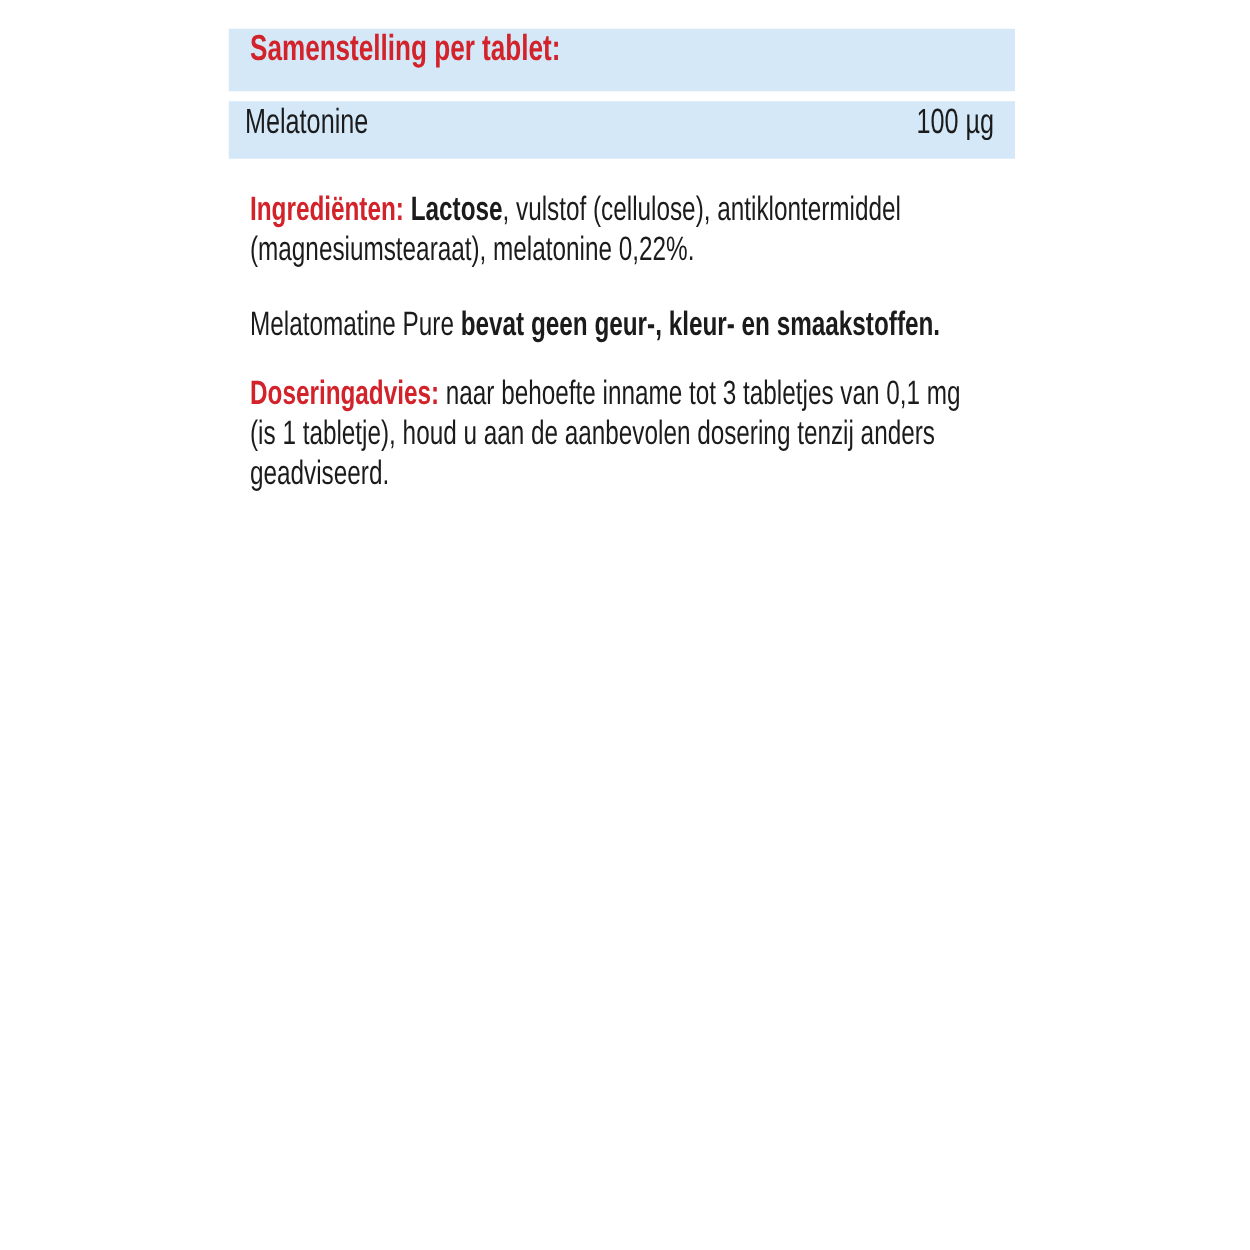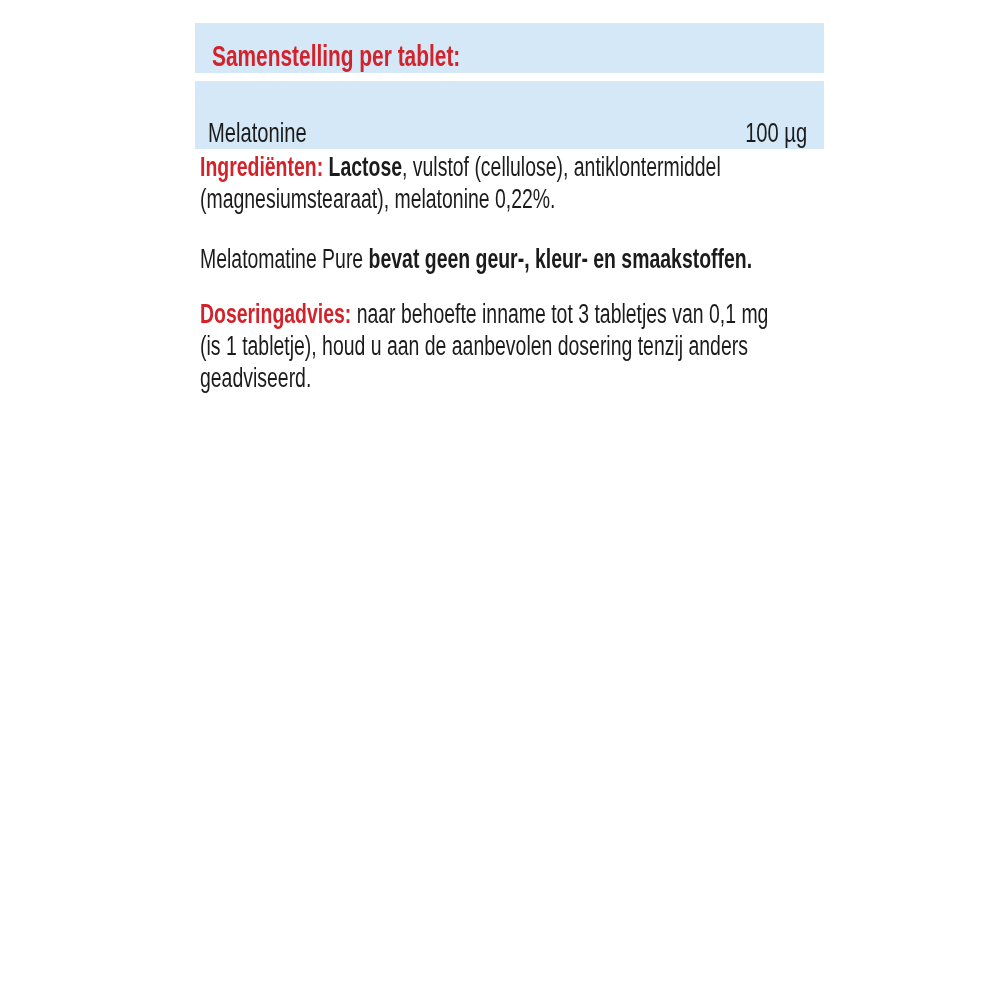--- a/index.html
+++ b/index.html
@@ -17,35 +17,35 @@
   }
   .label-panel {
     position: absolute;
     left: 183px;
     top: 0;
     width: 629px;
     height: 1000px;
   }
   .bar {
     position: absolute;
-    left: 12px;
+    left: 0;
     width: 629px;
     background: var(--blue, #d4e8f8);
     display: flex;
-    align-items: flex-end;
+    align-items: flex-start;
     padding: 0 17px;
     box-sizing: border-box;
   }
   .bar-header {
     top: 23px;
     height: 50px;
   }
   .bar-row {
     top: 81px;
-    height: 68px;
+    height: 46px;
     justify-content: space-between;
     padding-left: 13px;
   }
   
   .cond {
     display: inline-block;
     transform: scaleX(0.72);
     transform-origin: 0 50%;
     white-space: nowrap;
   }

